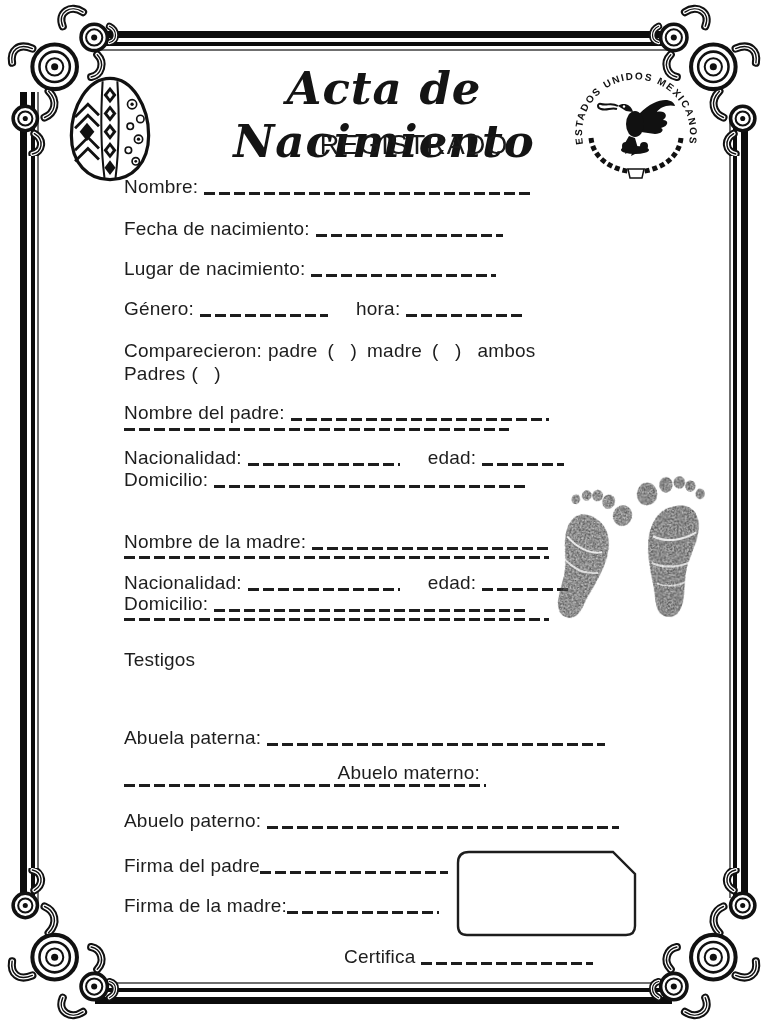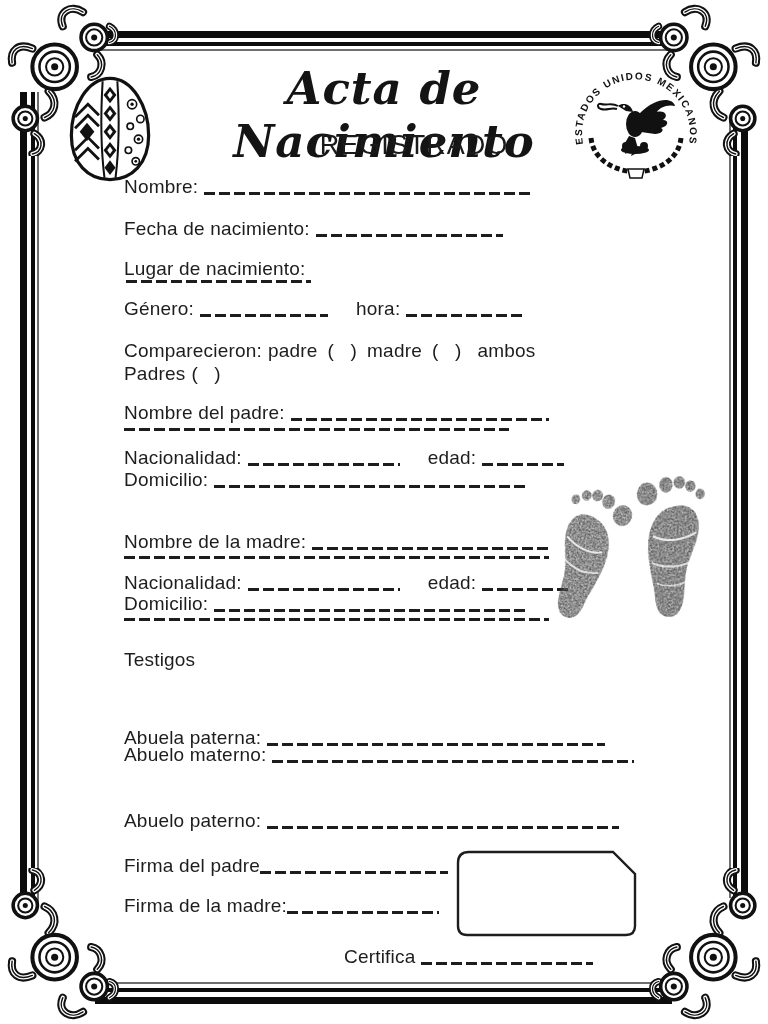--- a/index.html
+++ b/index.html
@@ -180,21 +180,21 @@
   <div class="row" style="top:176px;">
     <span class="lbl">Nombre:</span>
     <span class="dl" style="width:330px;"></span>
   </div>
 
   <div class="row" style="top:218px;">
     <span class="lbl">Fecha de nacimiento:</span>
     <span class="dl" style="width:187px;"></span>
   </div>
 
-  <div class="row" style="top:258px;flex-direction:column;">
+  <div class="row" style="top:258px;">
     <span class="lbl">Lugar de nacimiento:</span>
     <span class="dl" style="width:185px;"></span>
   </div>
 
   <div class="row" style="top:298px;">
     <span class="lbl">Género:</span>
     <span class="dl" style="width:128px;"></span>
     <span class="lbl gap28">hora:</span>
     <span class="dl" style="width:116px;"></span>
   </div>
@@ -248,21 +248,21 @@
     <span class="dl" style="width:315px;"></span>
   </div>
   <div class="row" style="top:618px;">
     <span class="dl" style="width:425px;"></span>
   </div>
 
   <div class="row" style="top:649px;">
     <span class="txt">Testigos</span>
   </div>
 
-  <div class="row" style="top:744px;">
+  <div class="row" style="top:762px;flex-direction:column;">
     <span class="lbl">Abuelo materno:</span>
     <span class="dl" style="width:362px;"></span>
   </div>
   <div class="row" style="top:727px;">
     <span class="lbl">Abuela paterna:</span>
     <span class="dl" style="width:338px;"></span>
   </div>
   <div class="row" style="top:810px;">
     <span class="lbl">Abuelo paterno:</span>
     <span class="dl" style="width:352px;"></span>

